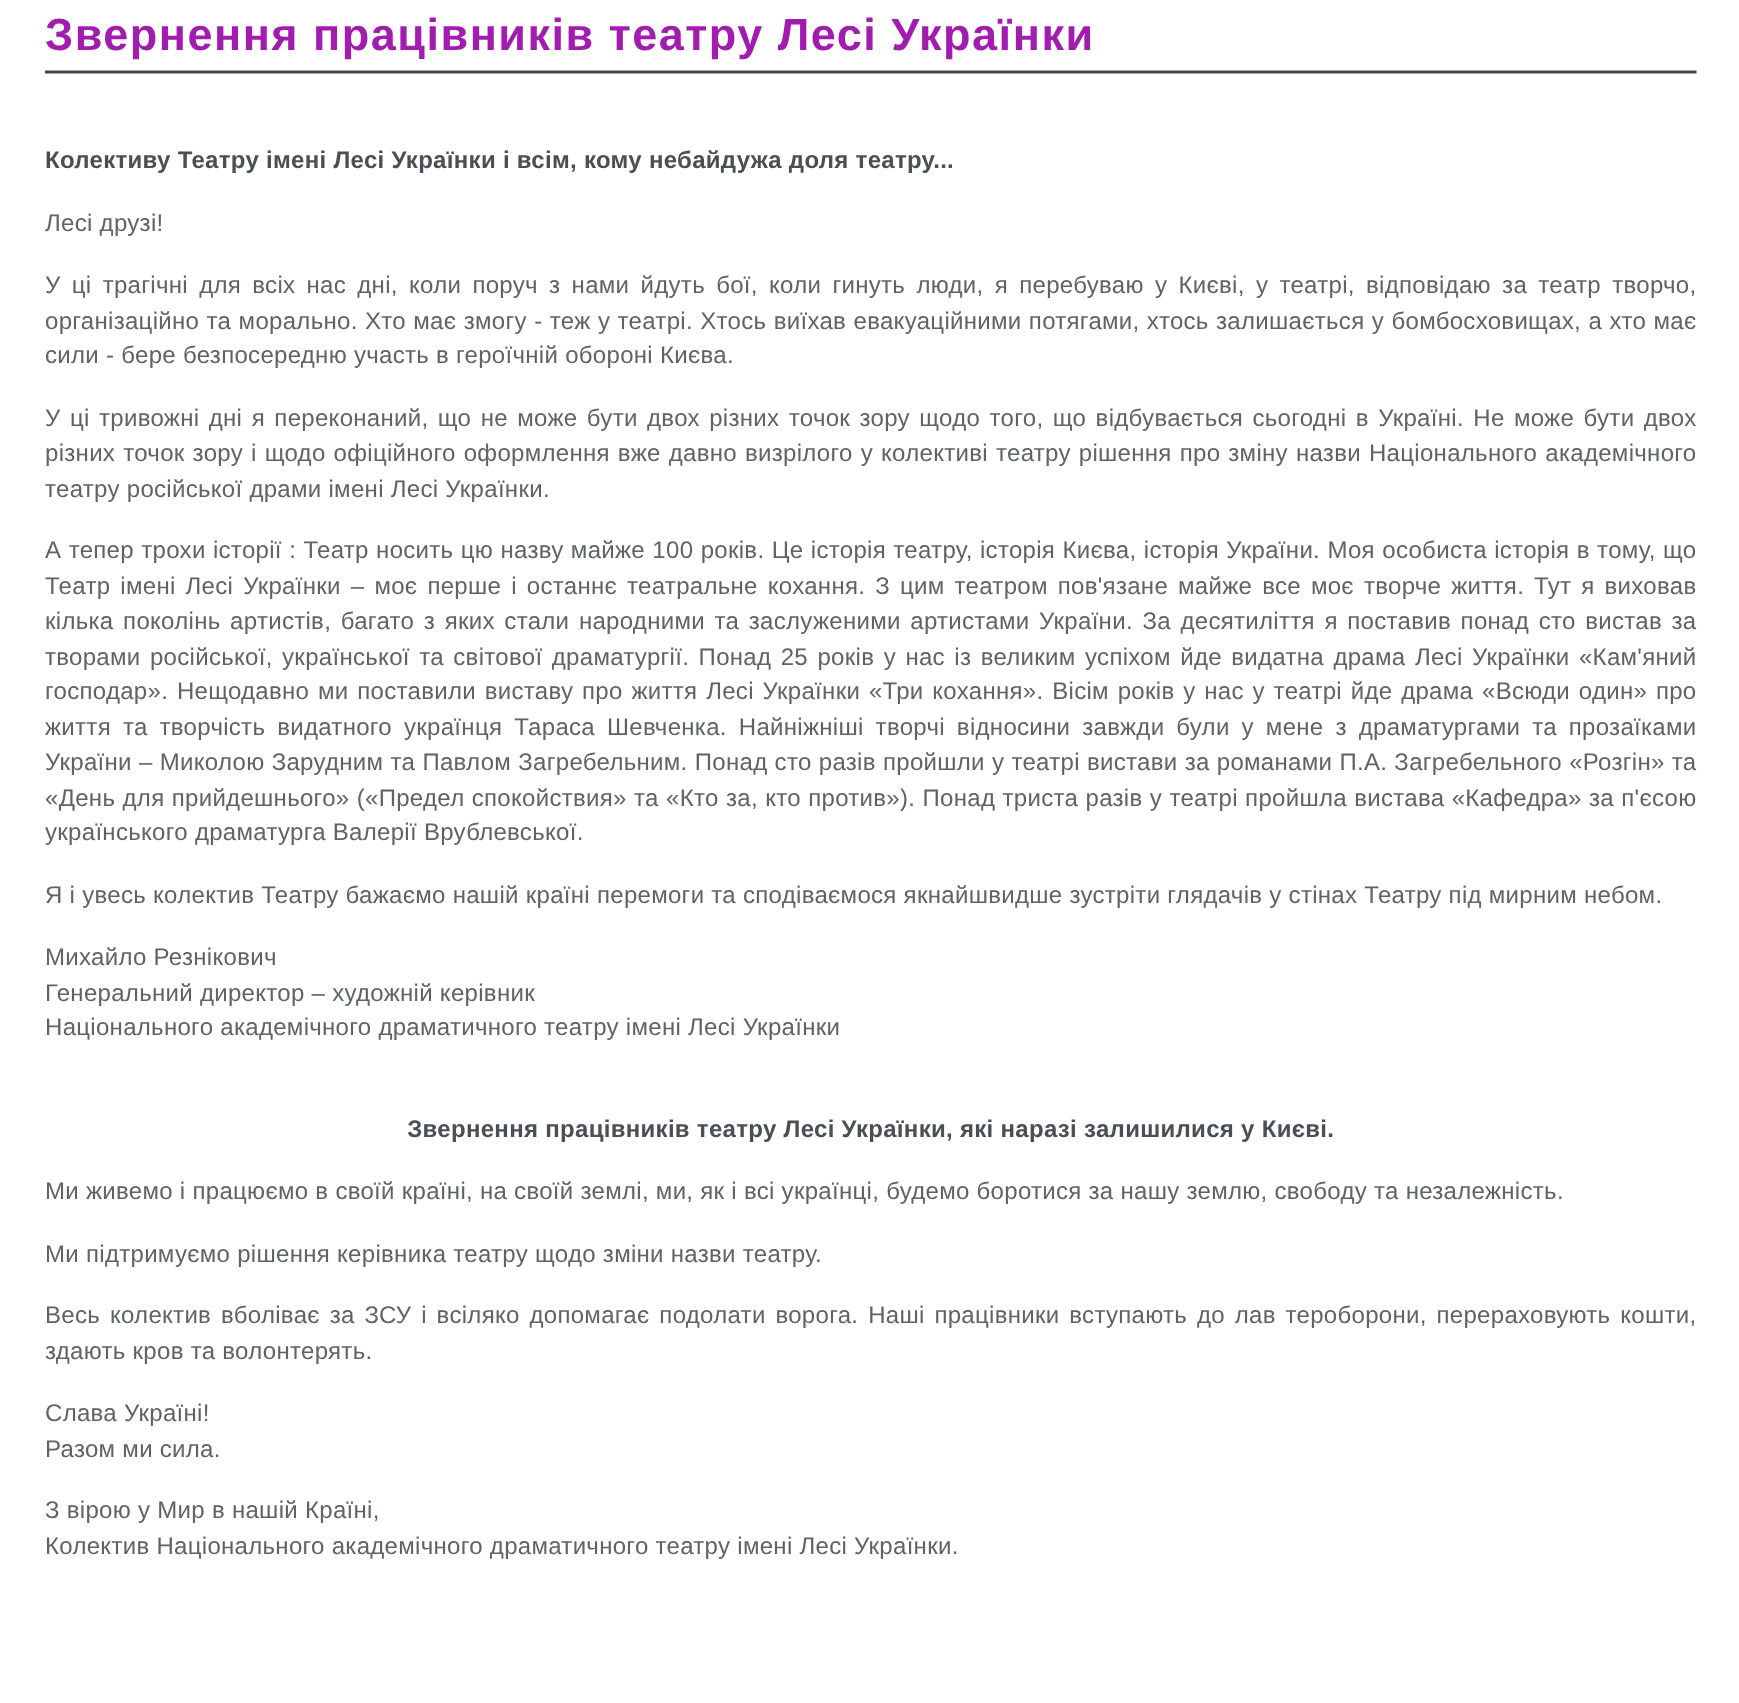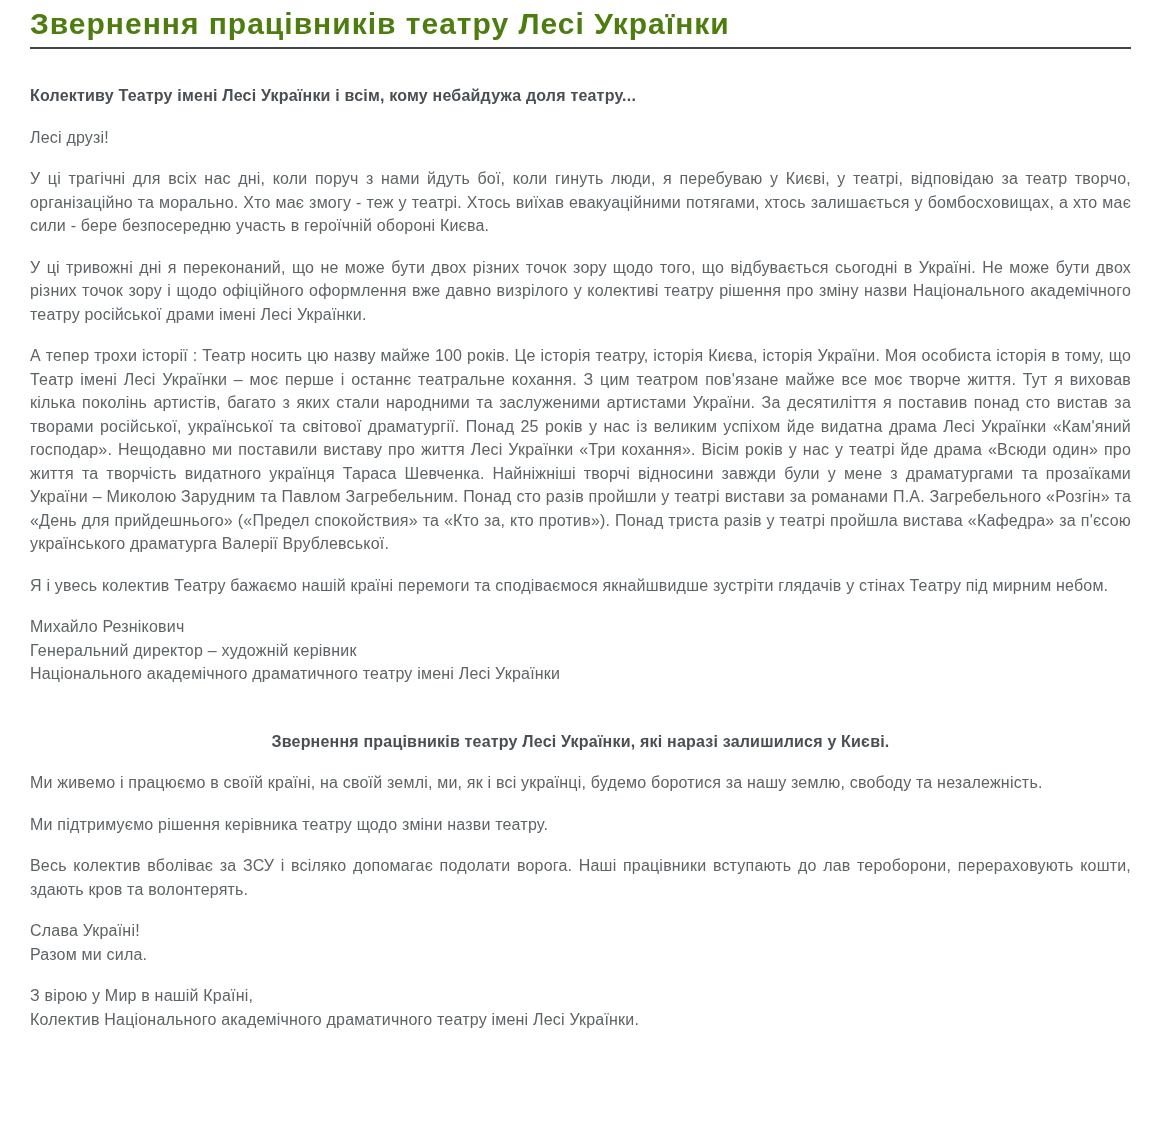--- a/index.html
+++ b/index.html
@@ -15,36 +15,36 @@
     font-family: "Liberation Sans", sans-serif;
     background: #ffffff;
   }
   .page-title {
     margin: 0;
     padding-top: 2px;
     font-size: 30px;
     line-height: 36px;
     font-weight: 700;
     letter-spacing: 1px;
-    color: #4d7c0f;
+    color: #a21caf;
   }
   .title-rule {
     border: none;
     border-top: 2px solid #3f454b;
     margin: 5px 0 0 0;
   }
   .content {
     padding-top: 31px;
     font-size: 16px;
     line-height: 23.5px;
     letter-spacing: 0.2px;
     color: #5e6366;
   }
   .content p, .content .para {
-    margin: 4px 0 18px 0;
+    margin: 16px 0 18px 0;
   }
   .just { text-align: justify; }
   .bold {
     font-weight: 700;
     color: #4a4f54;
   }
   .sig { text-align: left; }
   .sig .line { display: block; }
   .line { display: block; }
   .staff-heading { margin-top: 44px !important; text-align: center; }

